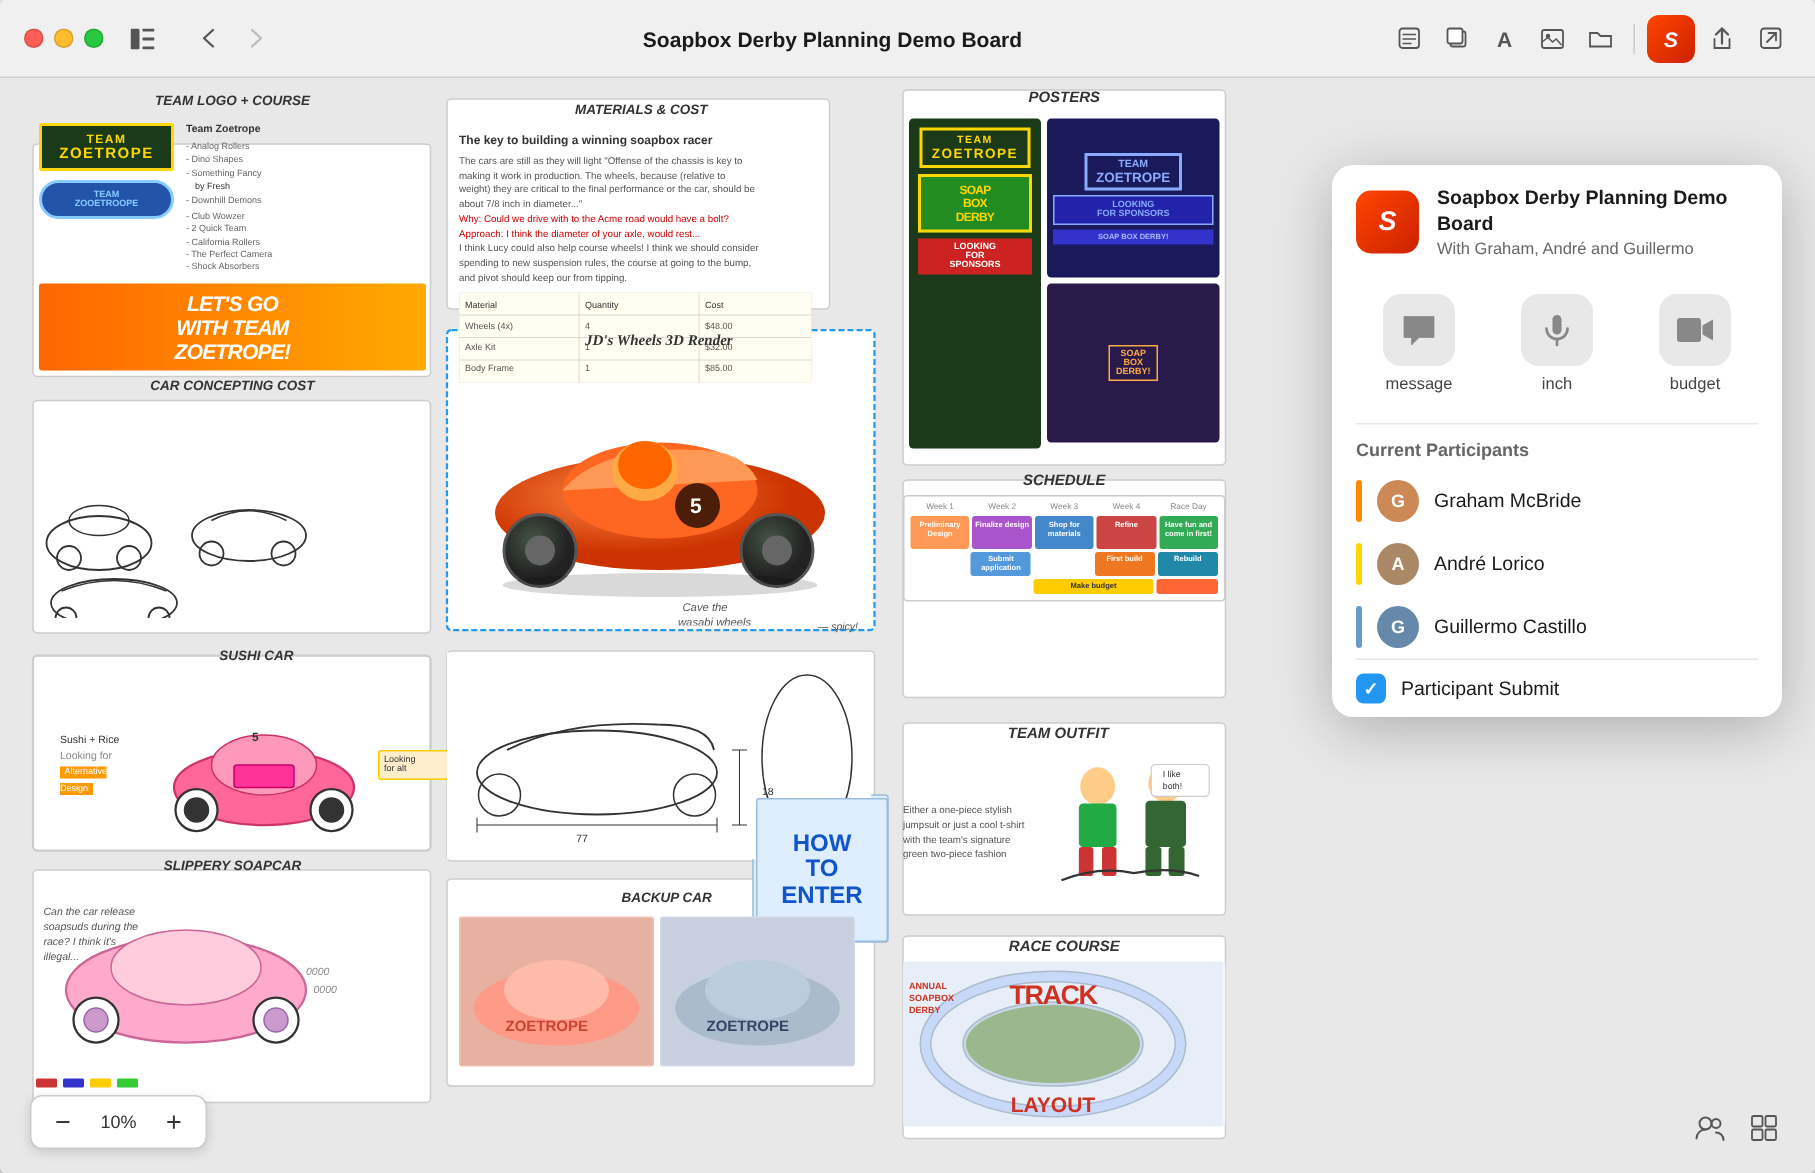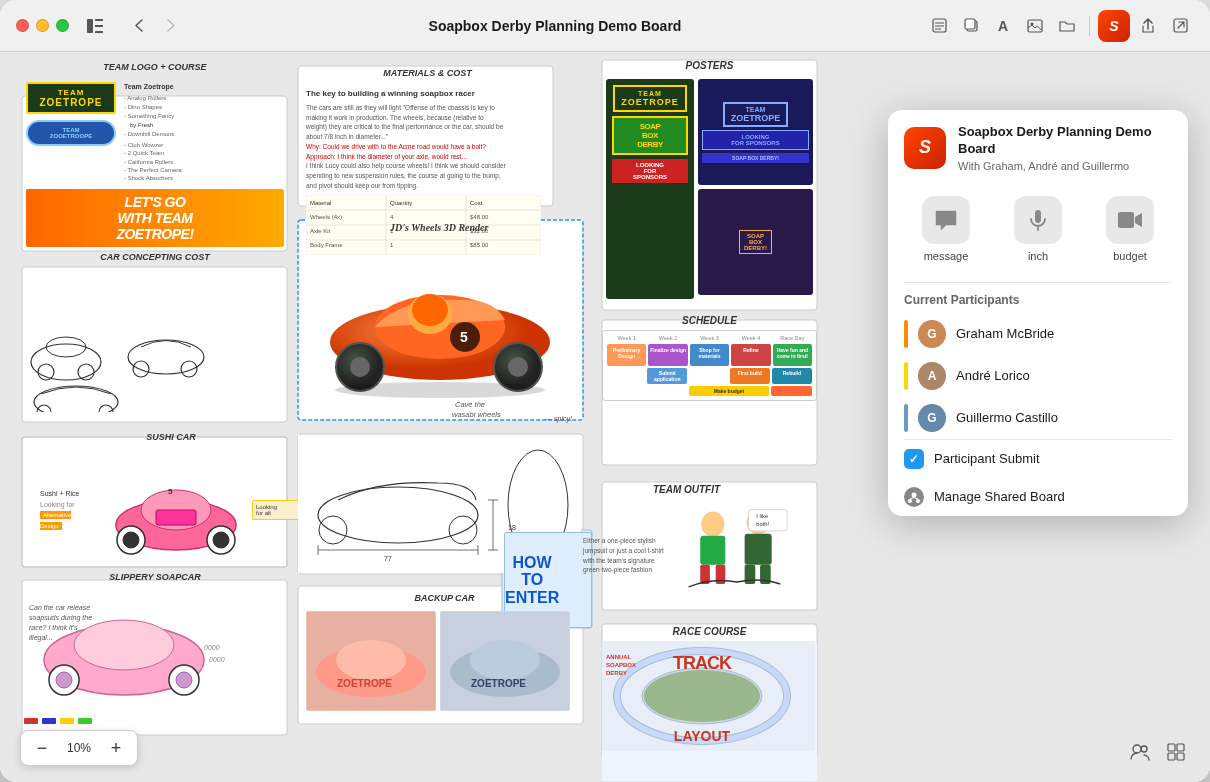--- a/index.html
+++ b/index.html
@@ -10,21 +10,21 @@
       font-family: -apple-system, BlinkMacSystemFont, 'SF Pro Text', 'Helvetica Neue', sans-serif;
       overflow: hidden;
       position: relative;
     }
 
     
     .window {
       width: 1210px;
       height: 782px;
       background: #f5f5f5;
-      border-radius: 16px;
+      border-radius: 4px;
       overflow: hidden;
       display: flex;
       flex-direction: column;
       box-shadow: 0 20px 60px rgba(0,0,0,0.4);
     }
 
     .titlebar {
       height: 52px;
       background: #f0f0f0;
       border-bottom: 1px solid #d0d0d0;
@@ -731,21 +731,21 @@
         <line x1="190" y1="65" x2="200" y2="65" stroke="#333" stroke-width="0.7"></line>
         <line x1="190" y1="115" x2="200" y2="115" stroke="#333" stroke-width="0.7"></line>
         <text x="210" y="95" font-size="7" fill="#333">18</text>
 
         <ellipse cx="240" cy="70" rx="30" ry="55" fill="none" stroke="#333" stroke-width="1"></ellipse>
         <line x1="215" y1="110" x2="265" y2="110" stroke="#333" stroke-width="0.7"></line>
         <text x="220" y="126" font-size="7" fill="#333">78</text>
       </svg>
     </div>
 
-    <div style="position:absolute;top:480px;left:504px;width:88px;height:96px;background:#deeeff;border:1px solid #99bbdd;border-radius:2px;display:flex;align-items:center;justify-content:flex-start;">
+    <div style="position:absolute;top:480px;left:504px;width:88px;height:96px;background:#deeeff;border:1px solid #99bbdd;border-radius:2px;display:flex;align-items:center;justify-content:center;">
       <div style="font-size:16px;font-weight:900;color:#1155cc;text-align:center;line-height:1.1;">HOW<br>TO<br>ENTER</div>
     </div>
 
     <div style="position:absolute;top:537px;left:300px;width:283px;height:132px;">
       <div class="sketch-label" style="margin-left:6px;margin-top:4px;">BACKUP CAR</div>
       <div style="display:flex;gap:4px;padding:4px 6px;">
         <div style="width:130px;height:100px;background:#f0c0b0;border-radius:2px;overflow:hidden;display:flex;align-items:center;justify-content:center;">
 
           <svg width="128" height="98" viewBox="0 0 128 98">
             <rect x="0" y="0" width="128" height="98" fill="#e8b0a0"></rect>
@@ -842,21 +842,21 @@
         </div>
         <div style="display:flex;gap:2px;">
           <div style="flex:1;"></div>
           <div style="flex:1;"></div>
           <div style="flex:2;background:#ffcc00;border-radius:2px;padding:2px 1px;font-size:5px;color:#333;text-align:center;font-weight:600;">Make budget</div>
           <div style="flex:1;background:#ff6633;border-radius:2px;padding:2px 1px;font-size:5px;color:white;text-align:center;font-weight:600;"></div>
         </div>
       </div>
     </div>
 
-    <div style="position:absolute;top:432px;left:579px;width:215px;height:125px;">
+    <div style="position:absolute;top:432px;left:598px;width:215px;height:125px;">
       <div class="sketch-label" style="margin-bottom:4px;font-size:10px;">TEAM OUTFIT</div>
       <div style="padding:4px;display:flex;gap:6px;align-items:center;">
         <div style="font-size:6.5px;color:#555;line-height:1.5;flex:0 0 90px;">Either a one-piece stylish jumpsuit or just a cool t-shirt with the team's signature green two-piece fashion</div>
         <svg width="115" height="105" viewBox="0 0 115 105">
 
           <ellipse cx="35" cy="20" rx="12" ry="13" fill="#ffcc88"></ellipse>
           <rect x="22" y="32" width="26" height="30" rx="3" fill="#22aa44"></rect>
           <rect x="22" y="62" width="10" height="20" rx="2" fill="#cc3333"></rect>
           <rect x="38" y="62" width="10" height="20" rx="2" fill="#cc3333"></rect>
 
@@ -869,21 +869,21 @@
 
           <rect x="72" y="5" width="40" height="22" rx="3" fill="white" stroke="#ccc" stroke-width="0.8"></rect>
           <text x="80" y="14" font-size="6" fill="#333">I like</text>
           <text x="80" y="22" font-size="6" fill="#333">both!</text>
         </svg>
       </div>
     </div>
 
     <div style="position:absolute;top:574px;left:602px;width:215px;height:132px;">
       <div class="sketch-label" style="margin-bottom:4px;font-size:10px;">RACE COURSE</div>
-      <div style="background:#f0f4ff;border-radius:3px;height:140px;overflow:hidden;position:relative;">
+      <div style="background:#f0f4ff;border-radius:3px;height:110px;overflow:hidden;position:relative;">
         <svg width="213" height="110" viewBox="0 0 213 110">
           <rect x="0" y="0" width="213" height="110" fill="#e8eef8"></rect>
 
           <ellipse cx="100" cy="55" rx="85" ry="45" fill="none" stroke="#aabbcc" stroke-width="8"></ellipse>
           <ellipse cx="100" cy="55" rx="60" ry="28" fill="#c8d8e8" stroke="#aabbcc" stroke-width="1"></ellipse>
 
           <ellipse cx="100" cy="55" rx="58" ry="26" fill="#88aa66" opacity="0.7"></ellipse>
 
           <ellipse cx="100" cy="55" rx="85" ry="45" fill="none" stroke="#c8d8f8" stroke-width="6"></ellipse>
 
@@ -985,28 +985,16 @@
         <span class="participant-name">Guillermo Castillo</span>
       </div>
 
       <div class="popup-divider"></div>
 
       <div class="popup-option-row">
         <div class="option-check">✓</div>
         <span class="option-label">Participant Submit</span>
       </div>
 
-      <div class="popup-option-row">
-        <div class="option-icon-circle">
-          <svg width="12" height="12" viewBox="0 0 12 12" fill="white">
-            <circle cx="6" cy="4" r="2.5" fill="white"></circle>
-            <circle cx="2" cy="10" r="2" fill="white"></circle>
-            <circle cx="10" cy="10" r="2" fill="white"></circle>
-            <line x1="6" y1="6.5" x2="2" y2="8" stroke="white" stroke-width="1"></line>
-            <line x1="6" y1="6.5" x2="10" y2="8" stroke="white" stroke-width="1"></line>
-          </svg>
-        </div>
-        <span class="option-label">Manage Shared Board</span>
-      </div>
     </div>
 
   </div>
 </div>
 
 </body></html>

